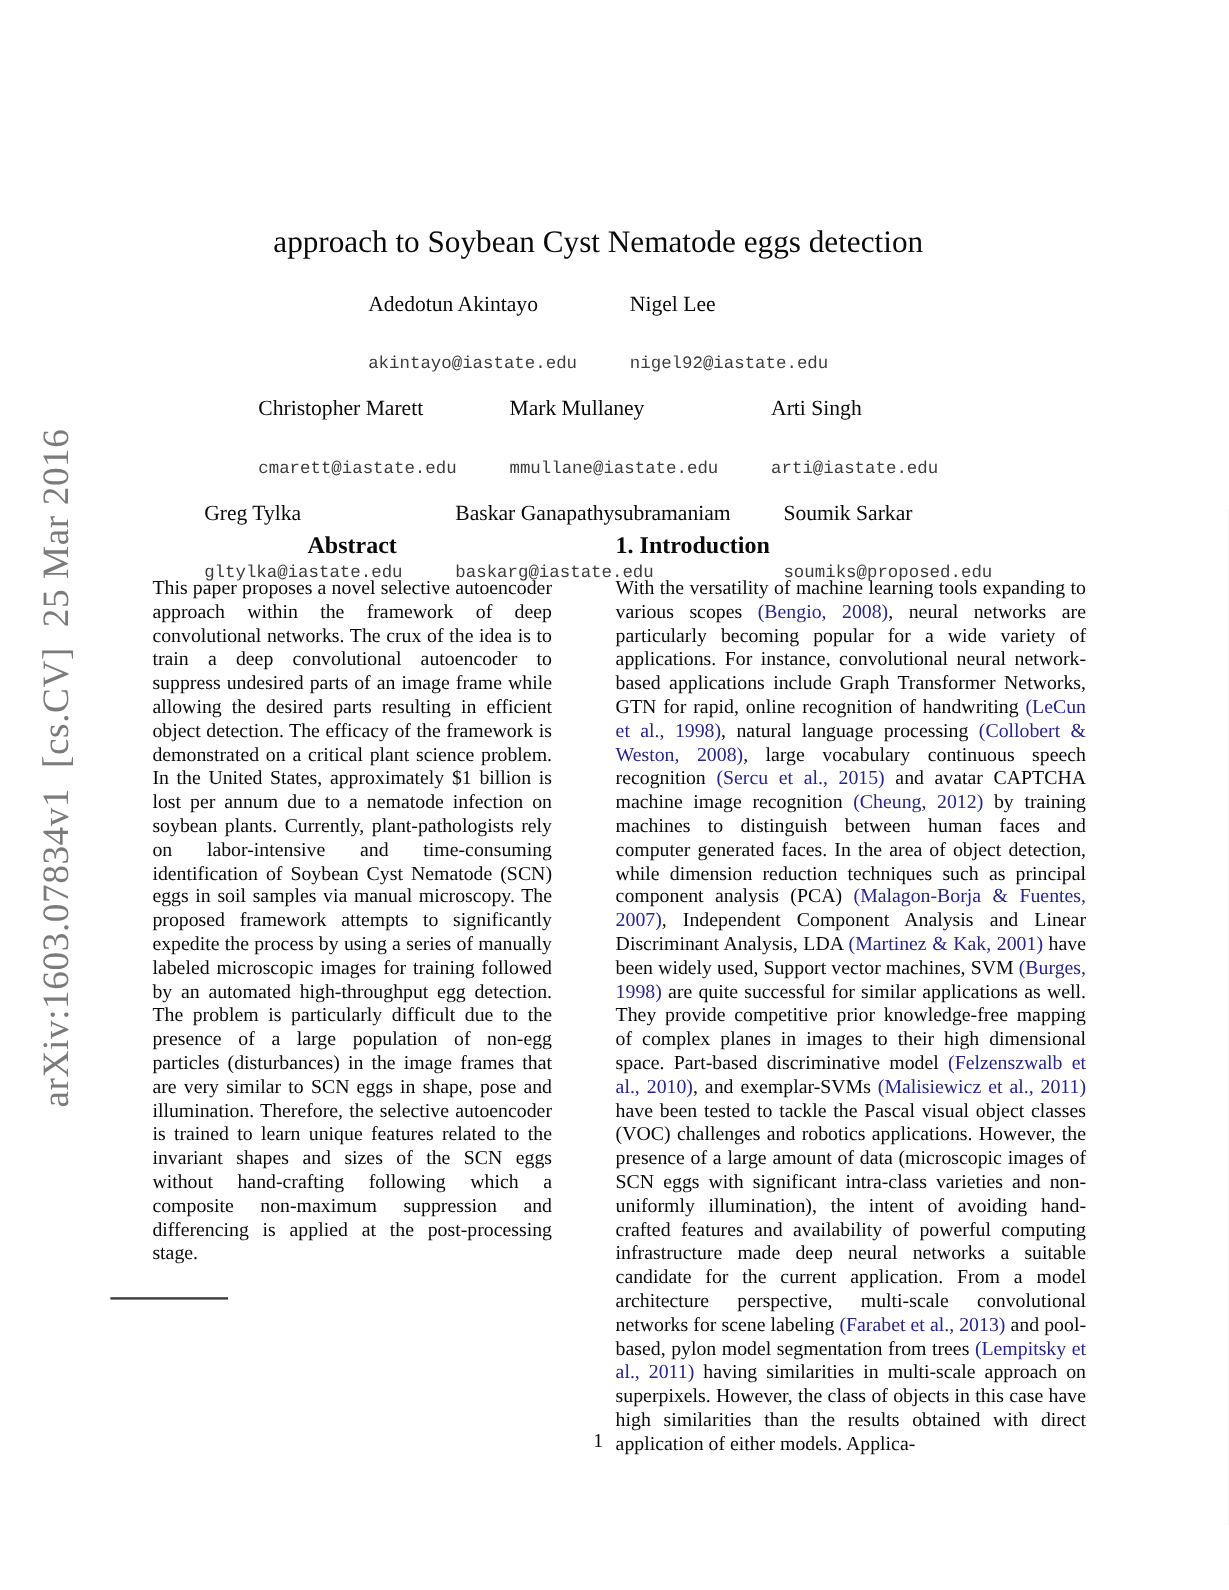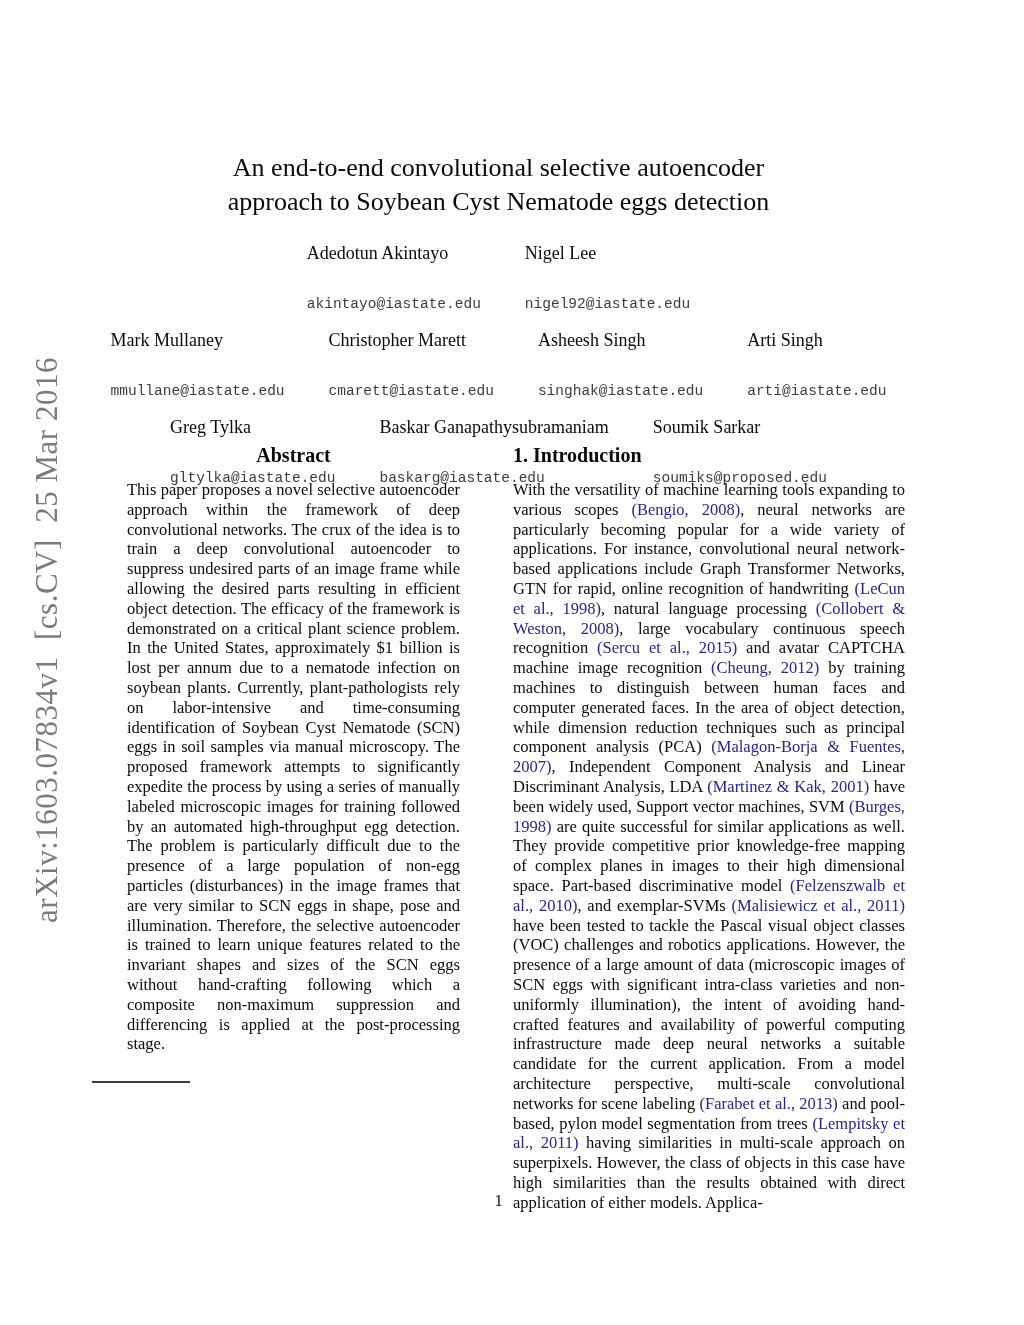--- a/index.html
+++ b/index.html
@@ -89,47 +89,43 @@
 </head>
 <body>
 
 <div class="page">
 
   <div class="watermark">arXiv:1603.07834v1  [cs.CV]  25 Mar 2016</div>
 
   <div class="content">
 
     <h1 class="title">
-      <span>An end-to-end convolutional selective autoencoder</span><br>
+      <br>
       <span>approach to Soybean Cyst Nematode eggs detection</span>
     </h1>
 
     <div class="authors" id="authors">
         <div class="author-row">
           <div class="author">
             <div class="name">Adedotun Akintayo</div>
             <div class="email">akintayo@iastate.edu</div>
           </div>
           <div class="author">
             <div class="name">Nigel Lee</div>
             <div class="email">nigel92@iastate.edu</div>
           </div>
         </div>
         <div class="author-row">
           <div class="author">
-            <div class="name">Mark Mullaney</div>
-            <div class="email">mmullane@iastate.edu</div>
-          </div>
-          <div class="author">
             <div class="name">Christopher Marett</div>
             <div class="email">cmarett@iastate.edu</div>
           </div>
           <div class="author">
-            <div class="name">Asheesh Singh</div>
-            <div class="email">singhak@iastate.edu</div>
+            <div class="name">Mark Mullaney</div>
+            <div class="email">mmullane@iastate.edu</div>
           </div>
           <div class="author">
             <div class="name">Arti Singh</div>
             <div class="email">arti@iastate.edu</div>
           </div>
         </div>
         <div class="author-row">
           <div class="author">
             <div class="name">Greg Tylka</div>
             <div class="email">gltylka@iastate.edu</div>

